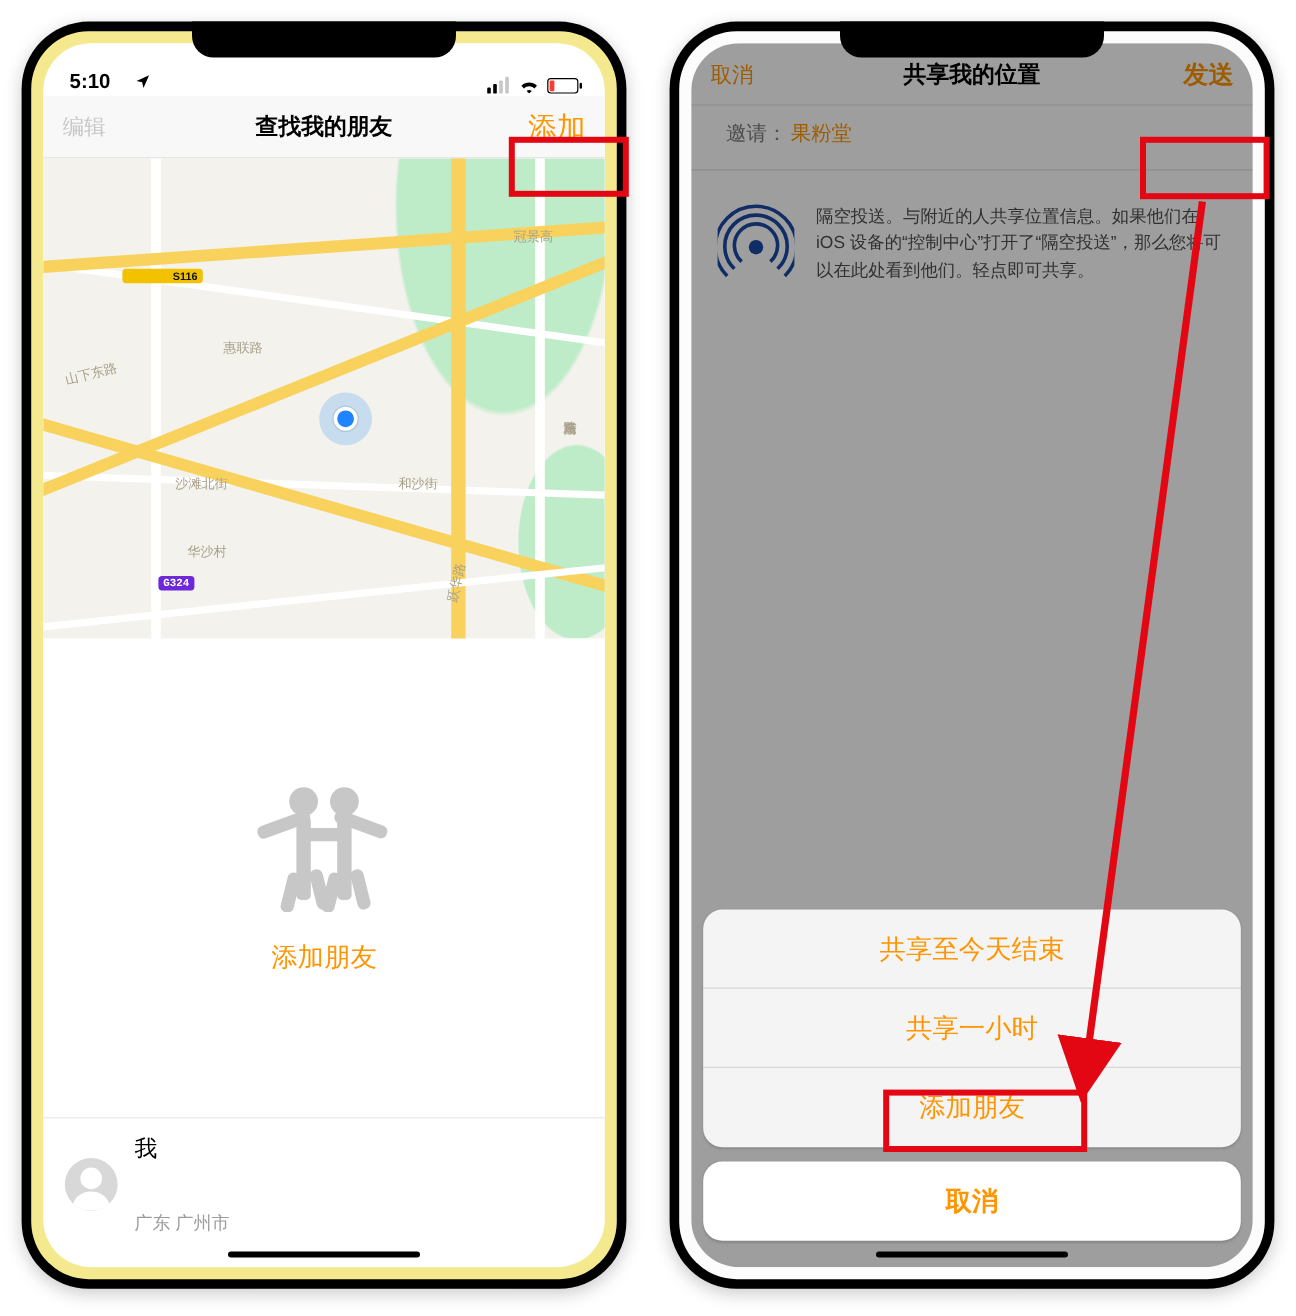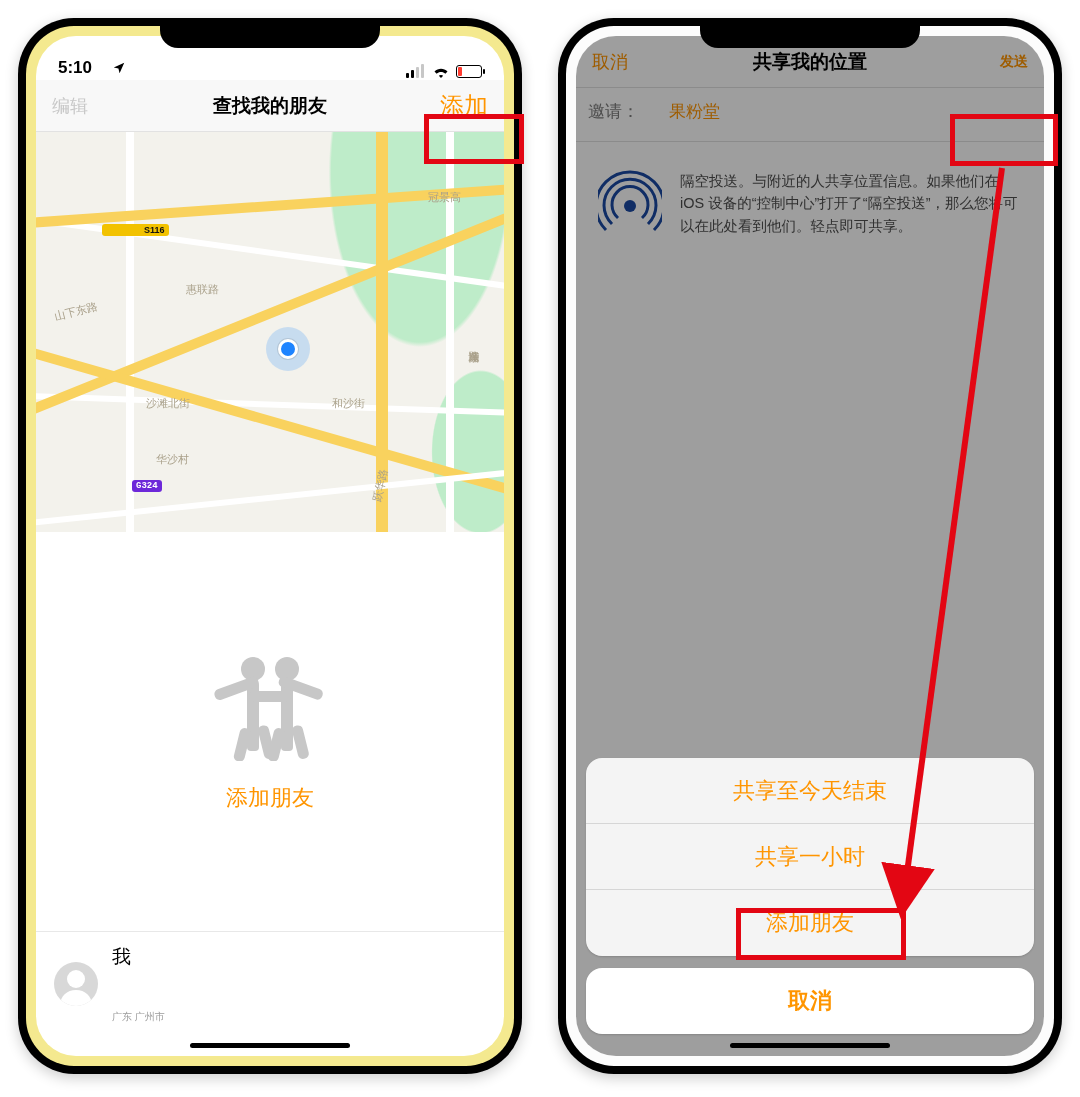--- a/index.html
+++ b/index.html
@@ -121,31 +121,31 @@
   .invite-link { color:#ff9500; font-size:22px; }
 
   .me-row {
     display:flex; align-items:center; gap:14px; padding:12px 18px 40px 18px;
   }
   .avatar {
     width:44px; height:44px; border-radius:50%; background:#d8d8d8;
     display:flex; align-items:flex-end; justify-content:center; overflow:hidden;
   }
   .me-row .texts .t1 { font-size:19px; }
-  .me-row .texts .t2 { font-size:10px; color:#9c9c9c;margin-top:40px; }
+  .me-row .texts .t2 { font-size:15px; color:#9c9c9c;margin-top:40px; }
 
   
   .screen.dim > .content-r { position:absolute; inset:0; background:#fff; }
   .dim-overlay { position:absolute; inset:0; background:rgba(0,0,0,.38); }
   .r-nav { height:52px; display:flex; align-items:center; justify-content:center; position:relative;
            border-bottom:1px solid rgba(0,0,0,.12); }
   .r-nav .nav-l { position:absolute; left:16px; color:#ff9500; font-size:18px;}
   .r-nav .nav-c { font-size:19px; font-weight:600;}
-  .r-nav .nav-r { position:absolute; right:16px; color:#ff9500; font-size:14px; font-weight:600;}
-  .invite-row { display:flex; gap:30px; font-size:17px; padding:12px 18px 18px 12px; border-bottom:1px solid rgba(0,0,0,.12);}
+  .r-nav .nav-r { position:absolute; right:16px; color:#ff9500; font-size:21px; font-weight:600;}
+  .invite-row { display:flex; gap:3px; font-size:17px; padding:12px 18px 18px 29px; border-bottom:1px solid rgba(0,0,0,.12);}
   .invite-row .k { color:#7d7d7d;}
   .invite-row .v { color:#ff9500;}
   .airdrop { display:flex; gap:18px; padding:28px 22px; }
   .airdrop .txt { font-size:14.5px; color:#4f4f4f; line-height:1.55; }
   .airdrop svg { flex:0 0 64px;}
 
   
   .sheet-wrap { position:absolute; left:10px; right:10px; bottom:22px; z-index:5;}
   .sheet {
     background:rgba(248,248,248,.96); border-radius:16px; overflow:hidden; margin-bottom:12px;

